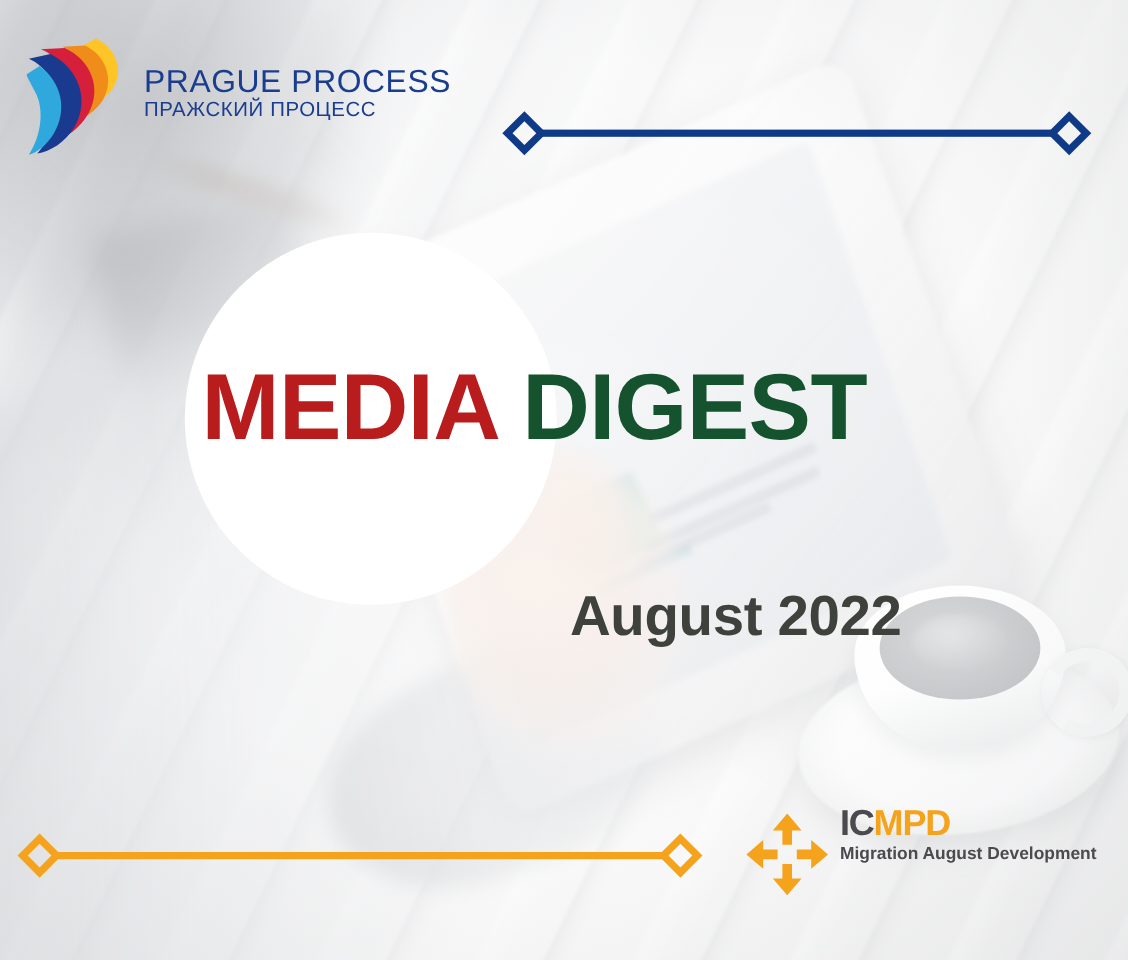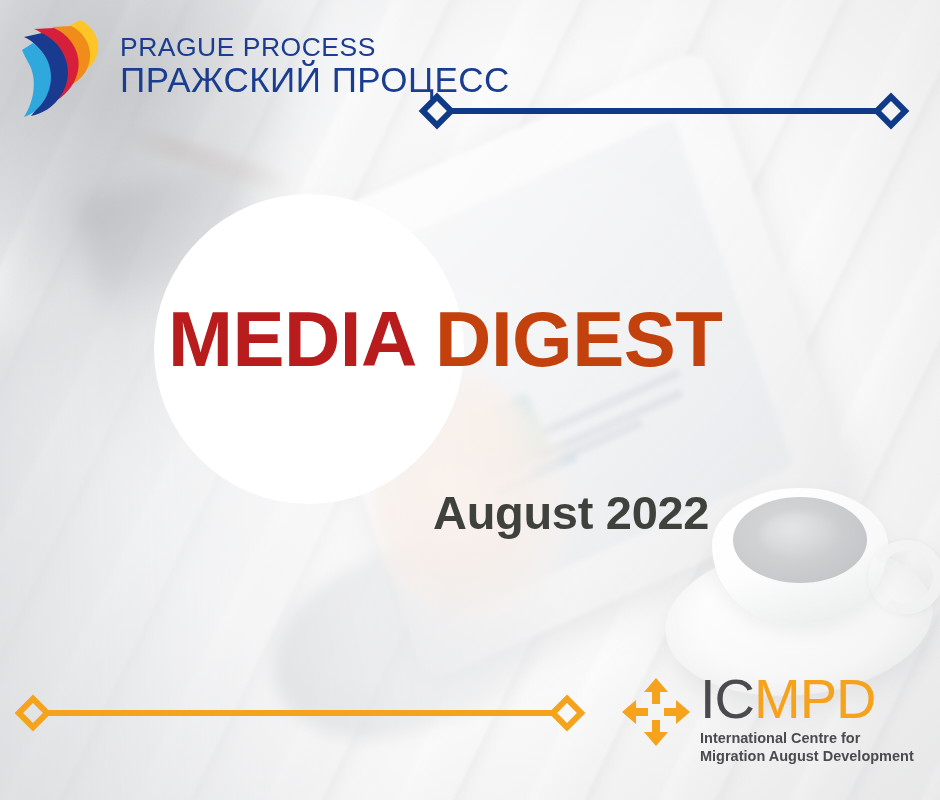--- a/index.html
+++ b/index.html
@@ -375,21 +375,21 @@
     width: 310px;
     height: 310px;
     background: #ffffff;
     border-radius: 50%;
   }
 
   
   .pp-logo {
     position: absolute;
     left: 22px;
-    top: 14px;
+    top: 26px;
     display: flex;
     align-items: center;
   }
   .pp-mark {
     width: 86px;
     height: 104px;
     flex: none;
   }
   .pp-text {
     margin-left: 12px;
@@ -398,21 +398,21 @@
     letter-spacing: 0.5px;
   }
   .pp-text .l1,
   .pp-text .l2 {
     display: block;
     font-size: 26.5px;
     font-weight: 400;
     white-space: nowrap;
     color: #1b3d8f;
   }
-  .pp-text .l2 { font-size: 35px; margin-top: 1px; }
+  .pp-text .l2 { font-size: 17px; margin-top: 1px; }
 
   
   .rule {
     position: absolute;
     display: flex;
     align-items: center;
   }
   .rule .bar {
     height: 6px;
     flex: 1;
@@ -446,25 +446,25 @@
     position: absolute;
     left: 168px;
     top: 300px;
     font-size: 78px;
     font-weight: 700;
     letter-spacing: -0.5px;
     white-space: nowrap;
     line-height: 1;
   }
   .headline .media  { color: #b91c1c; }
-  .headline .digest { color: #c2410c; }
+  .headline .digest { color: #14532d; }
 
   .subtitle {
     position: absolute;
-    left: 433px;
+    left: 475px;
     top: 485px;
     font-size: 47px;
     font-weight: 700;
     color: #3f423c;
     letter-spacing: -0.3px;
     white-space: nowrap;
   }
 
   
   .icmpd {
@@ -477,22 +477,22 @@
   .icmpd-mark {
     width: 76px;
     height: 76px;
     flex: none;
     margin-top: 2px;
   }
   .icmpd-text {
     margin-left: 6px;
   }
   .icmpd-word {
-    font-size: 56px;
-    font-weight: 400;
+    font-size: 30px;
+    font-weight: 700;
     line-height: 0.98;
     letter-spacing: -1px;
     white-space: nowrap;
   }
   .icmpd-word .ic  { color: #4a4a4f; }
   .icmpd-word .mpd { color: #f5a21c; }
   .icmpd-tag {
     margin-top: 3px;
     font-size: 14.5px;
     font-weight: 700;
@@ -583,20 +583,19 @@
           <path d="M38 72 L26 58 L34 58 L34 46 L42 46 L42 58 L50 58 Z"></path>
           <path d="M4 38 L18 26 L18 34 L30 34 L30 42 L18 42 L18 50 Z"></path>
           <path d="M72 38 L58 50 L58 42 L46 42 L46 34 L58 34 L58 26 Z"></path>
         </g>
       </svg>
       <div class="icmpd-text">
         <div class="icmpd-word">
           <span class="ic">IC</span><span class="mpd">MPD</span>
         </div>
         <div class="icmpd-tag">
-          <span>International Centre for</span>
           <span>Migration August Development</span>
         </div>
       </div>
     </div>
 
   </div>
 </div>
 
 </body></html>

